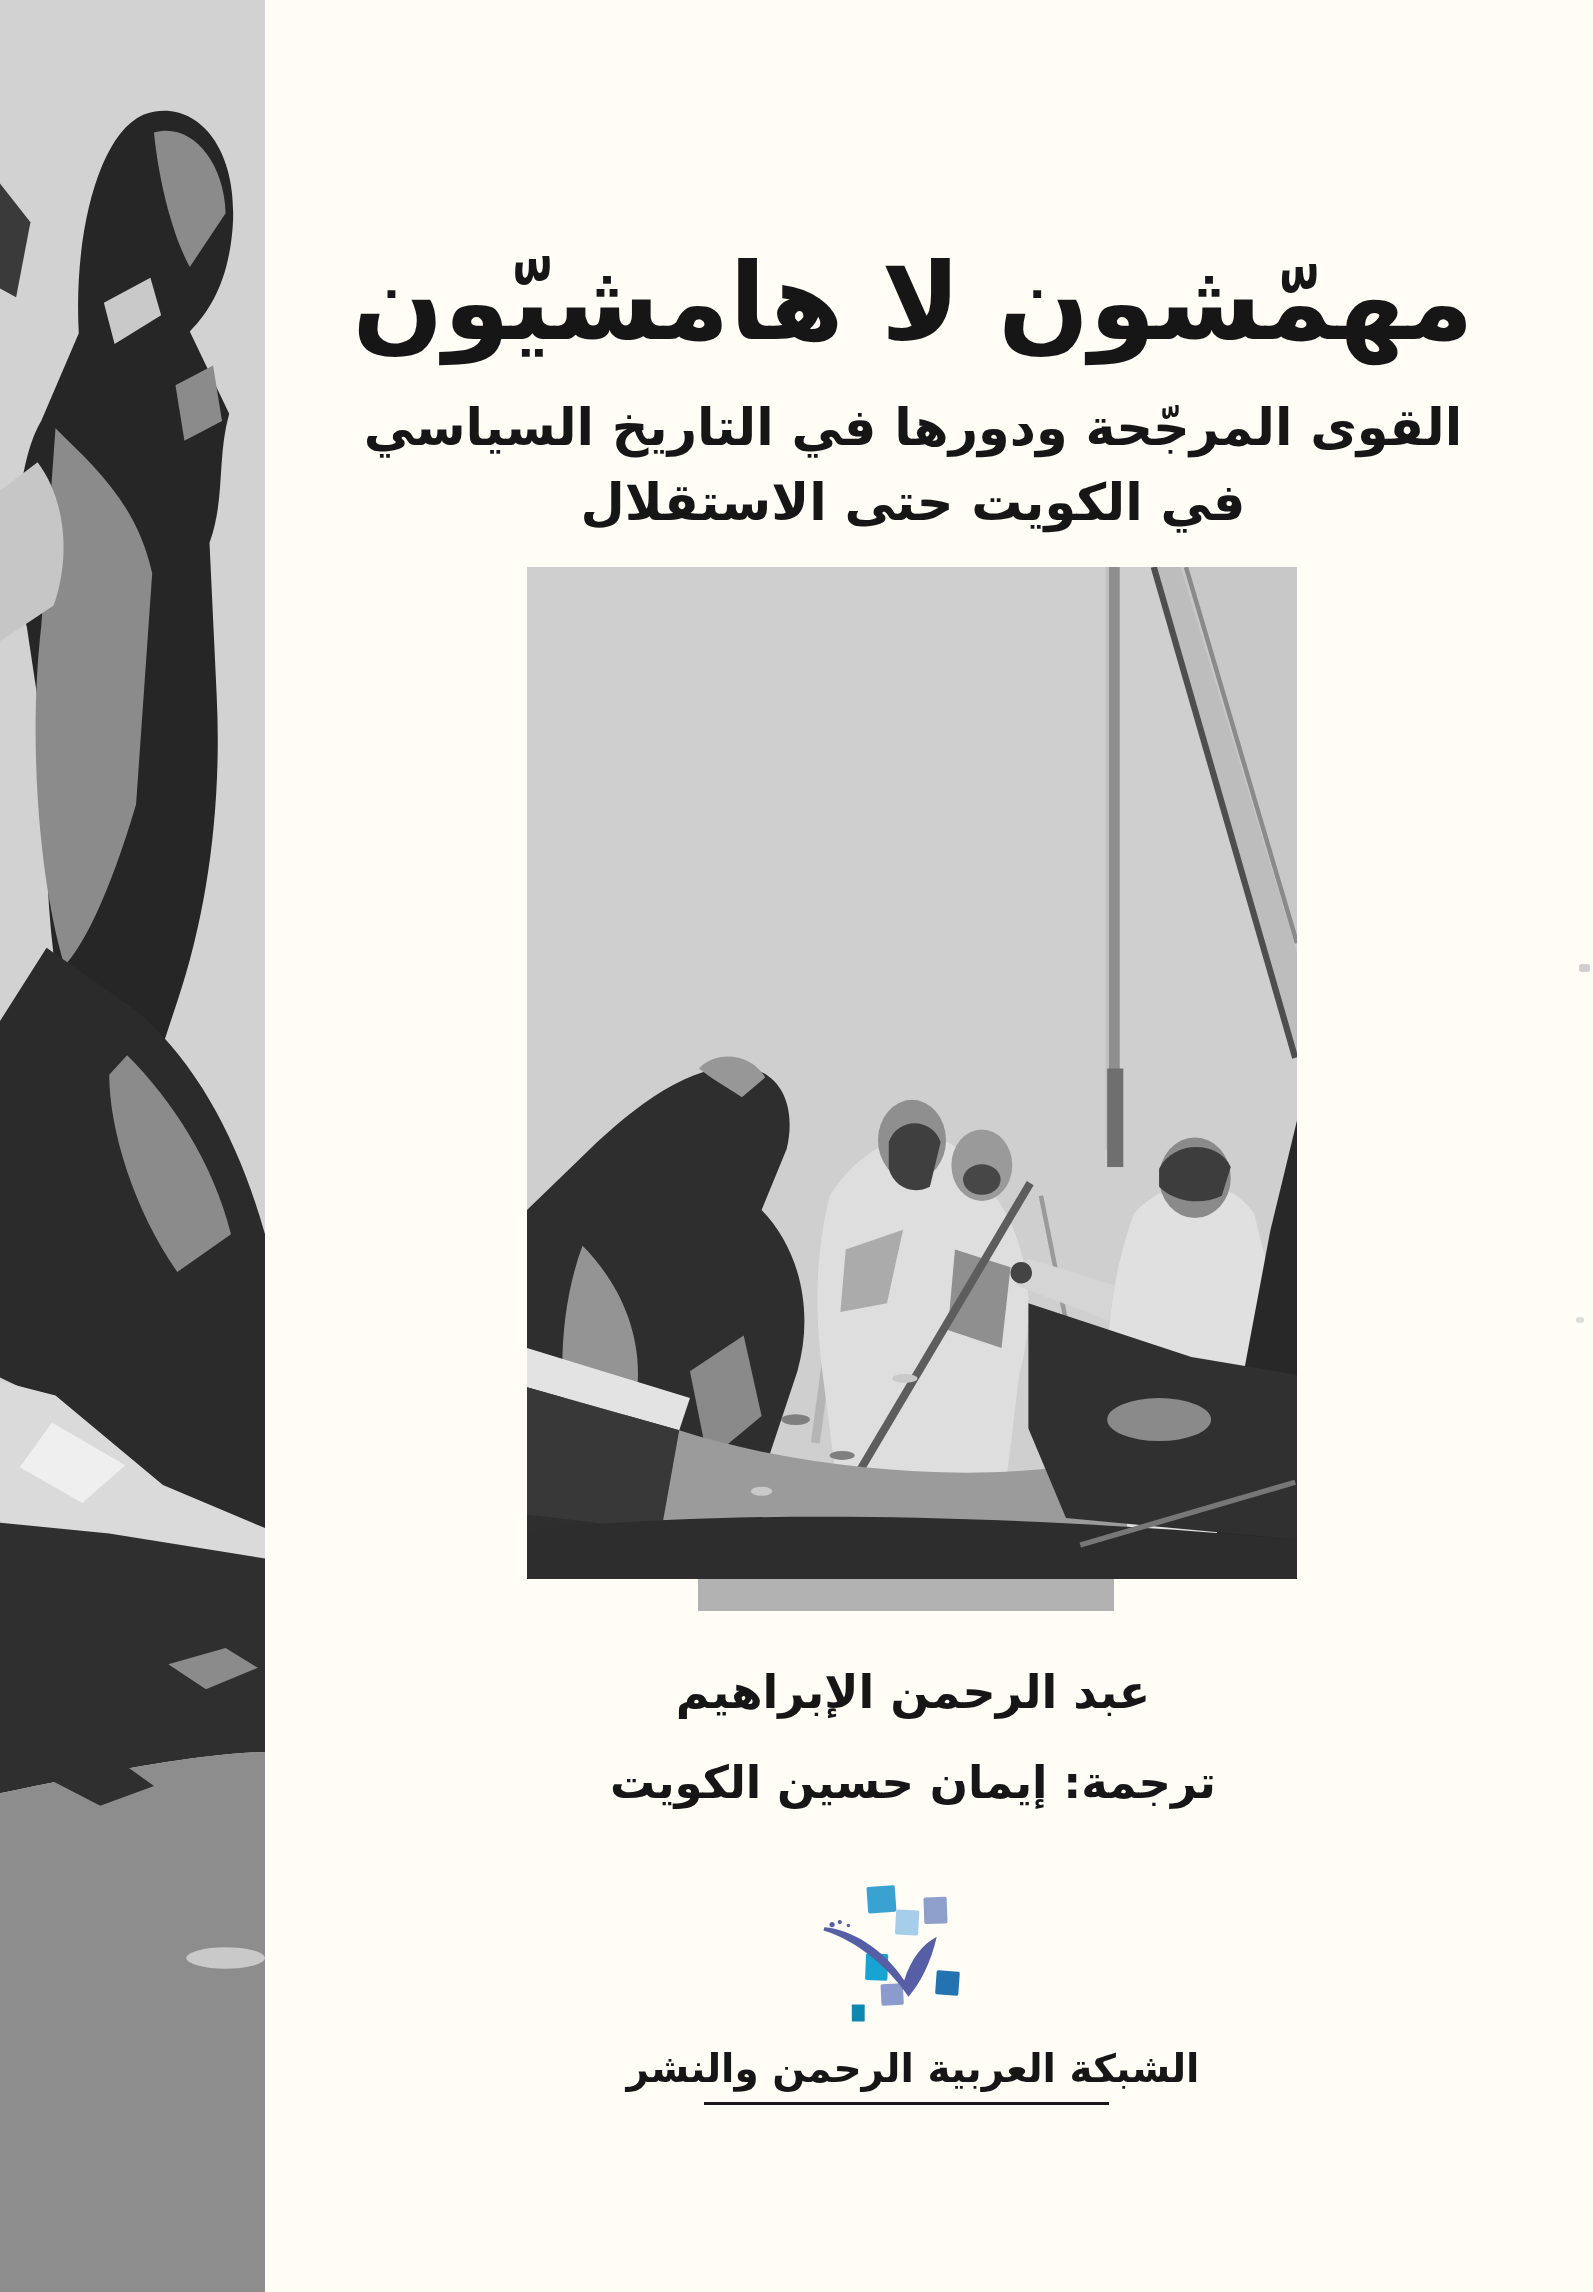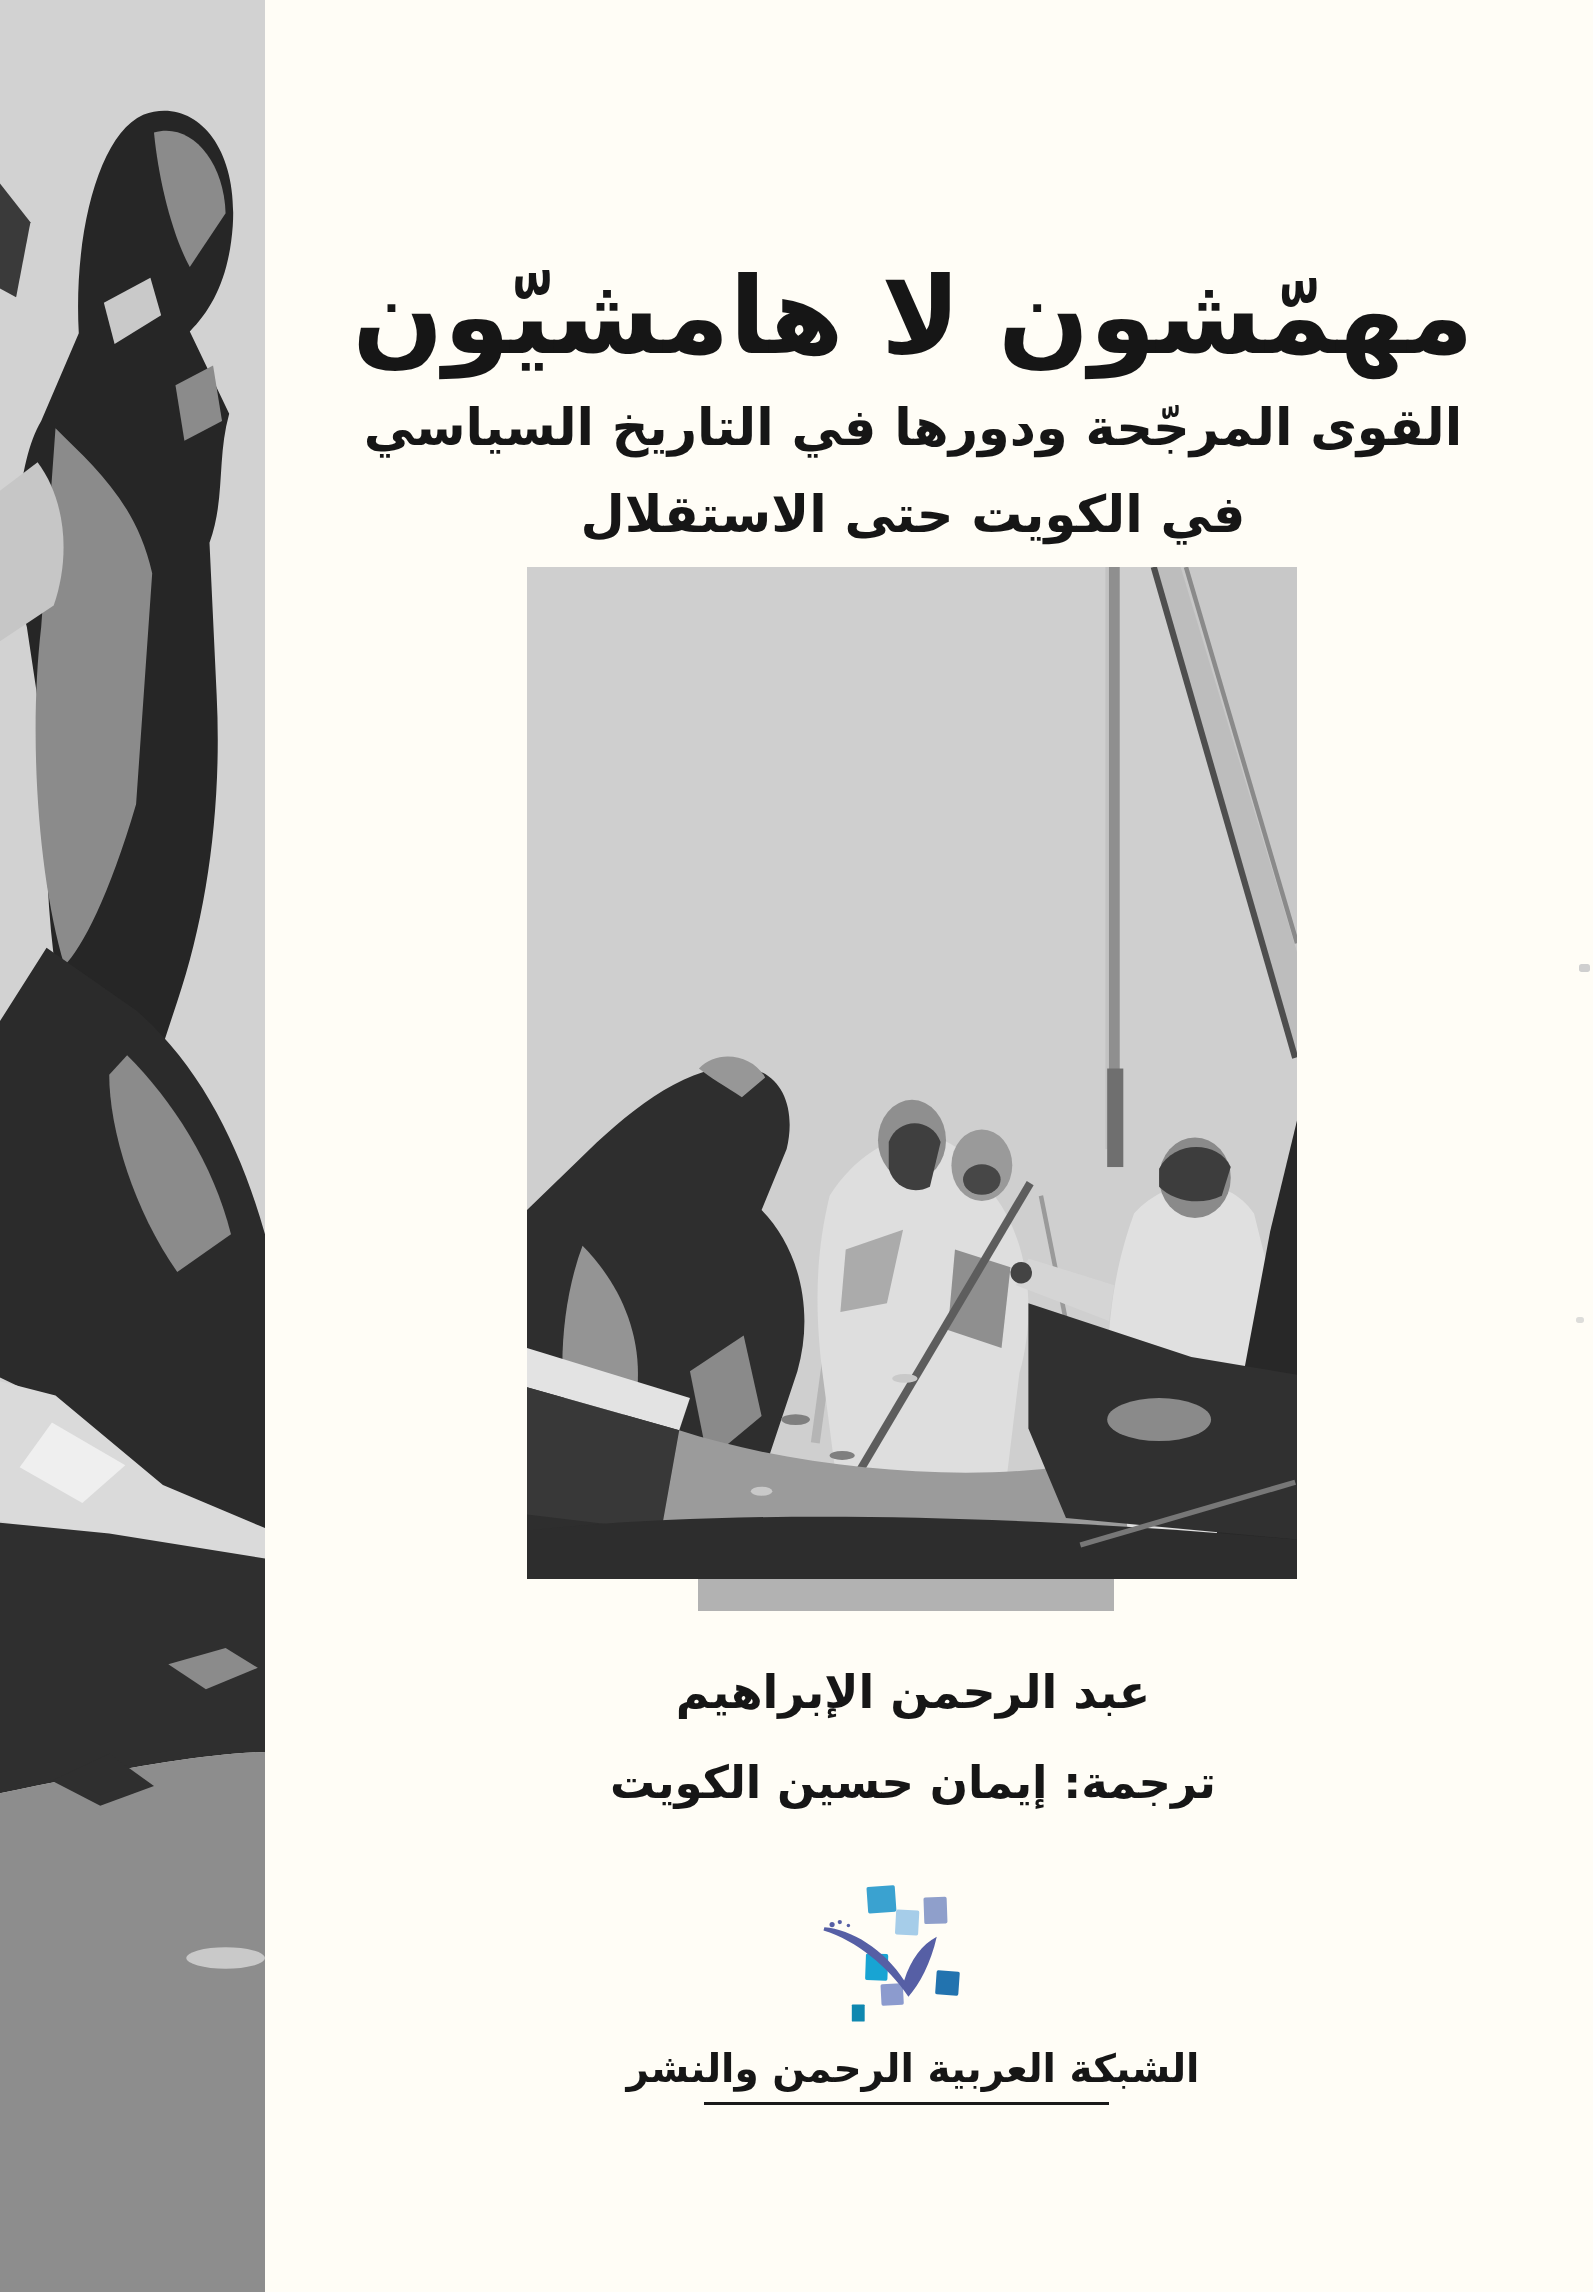--- a/index.html
+++ b/index.html
@@ -7,23 +7,23 @@
   #cover{
     position:relative;
     width:1593px;height:2293px;
     background:#fffdf6;
     overflow:hidden;
     font-family:"DejaVu Sans", sans-serif;
   }
   .abs{position:absolute;}
   .ar{direction:rtl;unicode-bidi:embed;color:#161616;font-weight:700;}
   .centerband{left:265px;width:1296px;text-align:center;}
-  #title{top:236px;font-size:107px;line-height:161px;letter-spacing:1.8px;}
+  #title{top:222px;font-size:107px;line-height:161px;letter-spacing:1.8px;}
   #subtitle1{top:385px;font-size:51px;line-height:86px;}
-  #subtitle2{top:472px;font-size:51px;line-height:86px;}
+  #subtitle2{top:460px;font-size:51px;line-height:86px;}
   #author{top:1650px;font-size:46px;line-height:84px;}
   #translator{top:1752px;font-size:45px;line-height:61px;}
   #publisher-ar{top:2042px;font-size:39px;line-height:54px;}
   #publisher-rule{top:2102px;left:704px;width:405px;height:2.7px;background:#1a1a1a;}
   #publisher-en{top:2105px;left:265px;width:1296px;text-align:center;color:#111;}
   #publisher-en span{
     display:inline-block;
     font-family:"Liberation Sans", sans-serif;
     font-weight:700;font-size:21.5px;letter-spacing:-0.2px;
     transform:scaleX(0.9);transform-origin:center;

